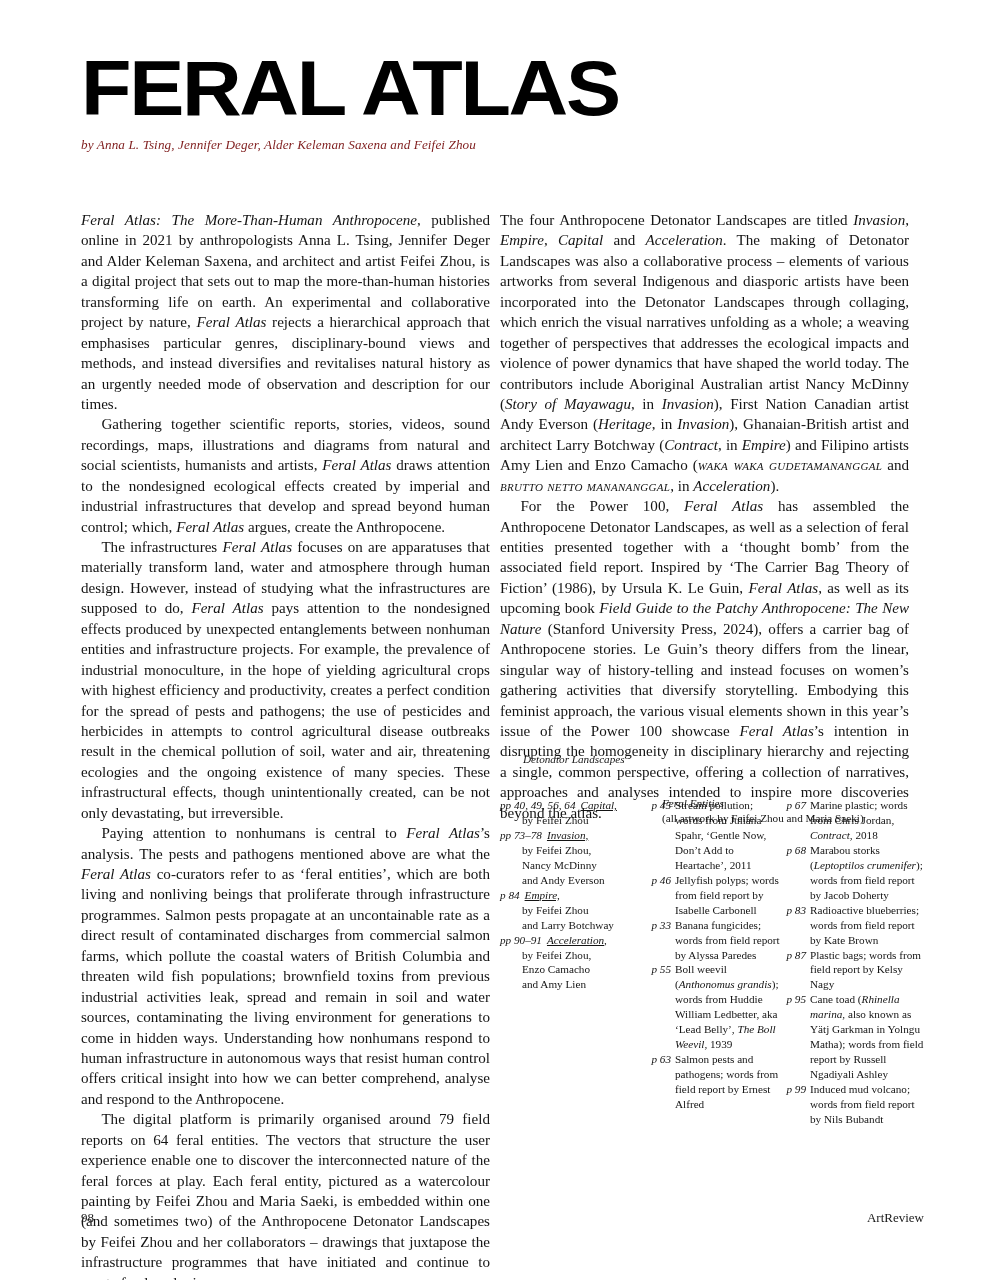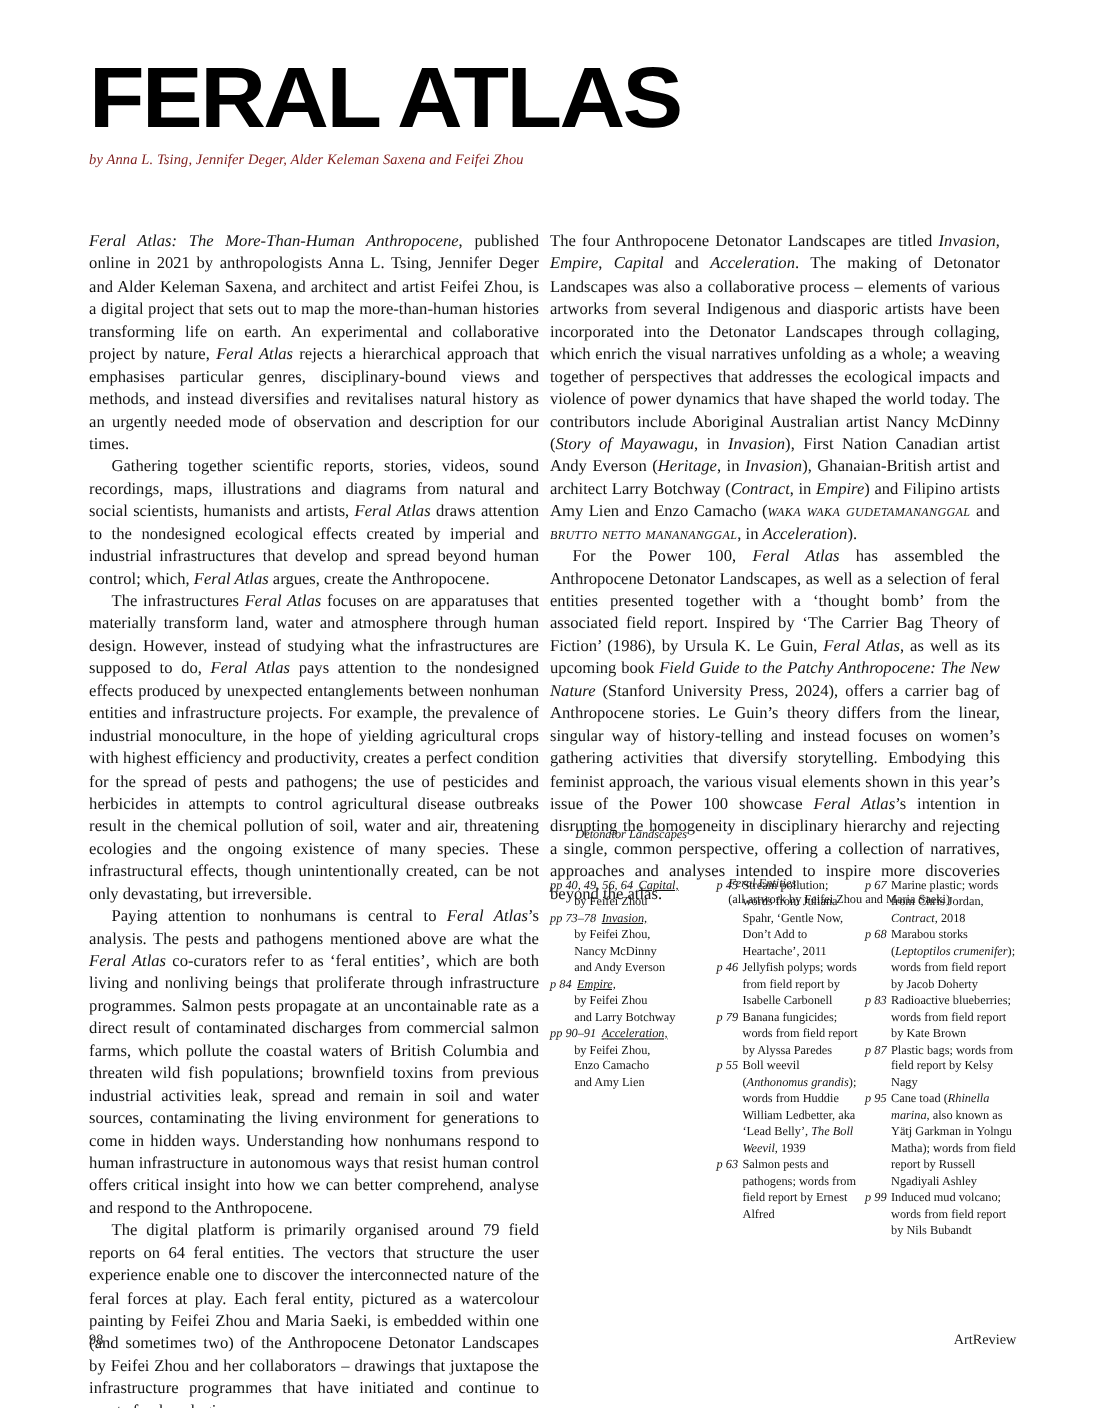--- a/index.html
+++ b/index.html
@@ -248,21 +248,21 @@
       <div class="idx-col c2">
         <div class="entry">
           <span class="pg">p 45</span>
           <span class="tx">Stream pollution; words from Juliana Spahr, ‘Gentle Now, Don’t Add to Heartache’, 2011</span>
         </div>
         <div class="entry">
           <span class="pg">p 46</span>
           <span class="tx">Jellyfish polyps; words from field report by Isabelle Carbonell</span>
         </div>
         <div class="entry">
-          <span class="pg">p 79</span>
+          <span class="pg">p 33</span>
           <span class="tx">Banana fungicides; words from field report by Alyssa Paredes</span>
         </div>
         <div class="entry">
           <span class="pg">p 55</span>
           <span class="tx">Boll weevil (<i>Anthonomus grandis</i>); words from Huddie William Ledbetter, aka ‘Lead Belly’, <i>The Boll Weevil</i>, 1939</span>
         </div>
         <div class="entry">
           <span class="pg">p 63</span>
           <span class="tx">Salmon pests and pathogens; words from field report by Ernest Alfred</span>
         </div>

